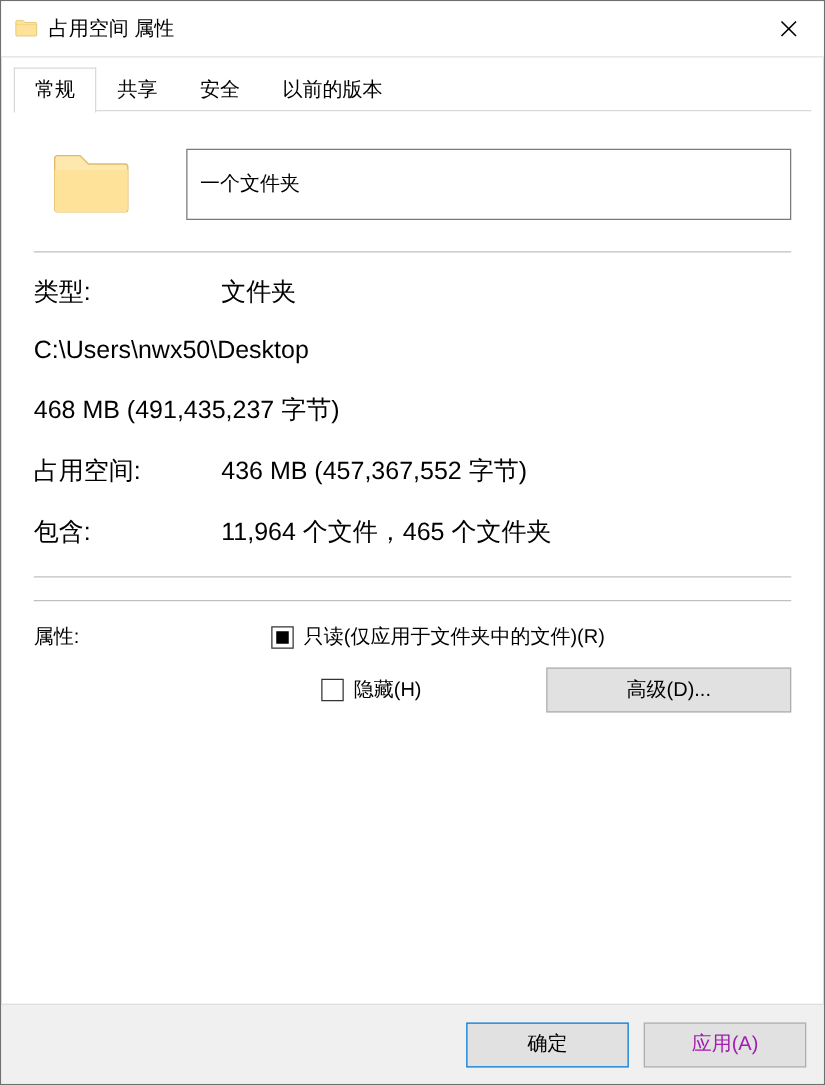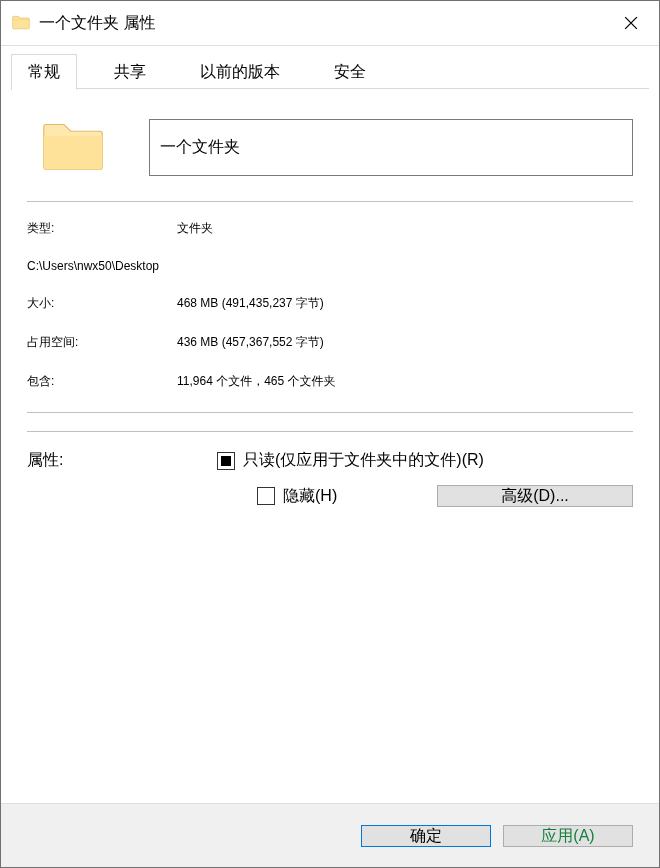--- a/index.html
+++ b/index.html
@@ -40,21 +40,20 @@
     display: flex; align-items: center; justify-content: center;
     cursor: default;
   }
   .titlebar .close svg { width: 14px; height: 14px; }
   
   .tabstrip {
     display: flex;
     align-items: flex-end;
     padding: 8px 10px 0 10px;
     position: relative;
-    gap: 20px;
   }
   .tabline {
     position: absolute;
     left: 10px; right: 10px; bottom: 0;
     border-bottom: 1px solid #d9d9d9;
   }
   .tab {
     padding: 7px 16px 6px 16px;
     font-size: 16px;
     border: 1px solid transparent;
@@ -94,21 +93,21 @@
     outline: none;
   }
   .hr {
     border: none;
     border-top: 1px solid #c0c0c0;
     margin: 14px 0 18px 0;
   }
   .pair {
     display: flex;
     margin-bottom: 22px;
-    font-size: 12px;
+    font-size: 20px;
     justify-content: flex-end;
   }
   .pair .lbl { width: 150px; }
   .pair .val { flex: 1; }
   .attr-block {
     display: flex;
     font-size: 16px;
     gap: 40px;
   }
   .attr-block .lbl { width: 150px; }
@@ -135,69 +134,69 @@
   .adv-row {
     display: flex;
     align-items: center;
     justify-content: space-between;
     margin-top: -2px;
     padding-left: 40px;
   }
   .adv-row .chk-row { margin-bottom: 0; }
   .btn {
     min-width: 130px;
-    height: 22px;
+    height: 36px;
     border: 1px solid #adadad;
     background: #e1e1e1;
     font-size: 16px;
     font-family: inherit;
     padding: 0 20px;
     cursor: default;
   }
   .btn.advanced { min-width: 196px; }
-  .btn:disabled { color: #15803d; }
+  .btn:disabled { color: #a21caf; }
   
   .footer {
     height: 64px;
     border-top: 1px solid #dfdfdf;
     background: #f0f0f0;
     display: flex;
     align-items: center;
     justify-content: flex-end;
     gap: 12px;
-    padding-right: 26px;
+    padding-right: 14px;
   }
   .btn.primary { border: 1px solid #0078d7; }
 </style>
 </head>
 <body>
 
 <div class="window">
 
   <div class="titlebar">
     <span class="folder-icon-sm">
       <svg viewBox="0 0 24 24">
           <path d="M2 5c0-.6.4-1 1-1h6l2 2h10c.6 0 1 .4 1 1v11c0 .6-.4 1-1 1H3c-.6 0-1-.4-1-1V5z" fill="#ffe29a" stroke="#d9b34a" stroke-width="0.6"></path>
           <path d="M2 8h20" stroke="#e8c977" stroke-width="0.5"></path>
         </svg>
     </span>
-    <span class="title">一个文件夹 属性</span>
+    <span class="title">占用空间 属性</span>
     <div class="close">
       <svg viewBox="0 0 12 12">
           <path d="M1 1l10 10M11 1L1 11" stroke="#000" stroke-width="1.1" fill="none"></path>
         </svg>
     </div>
   </div>
 
   <div class="tabstrip">
     <div class="tabline"></div>
     <div class="tab active">常规</div>
     <div class="tab">共享</div>
+    <div class="tab">安全</div>
     <div class="tab">以前的版本</div>
-    <div class="tab">安全</div>
   </div>
 
   <div class="content">
 
     <div class="row-top">
       <span class="folder-icon-lg">
         <svg viewBox="0 0 64 64">
           <path d="M6 14c0-1.1.9-2 2-2h16l6 6h26c1.1 0 2 .9 2 2v30c0 1.1-.9 2-2 2H8c-1.1 0-2-.9-2-2V14z" fill="#ffe8ad" stroke="#e0bc6a" stroke-width="1"></path>
           <path d="M6 22h52v28c0 1.1-.9 2-2 2H8c-1.1 0-2-.9-2-2V22z" fill="#ffe29a"></path>
         </svg>
@@ -208,21 +207,20 @@
     <hr class="hr">
 
     <div class="pair">
       <div class="lbl">类型:</div>
       <div class="val">文件夹</div>
     </div>
     <div class="pair">
       <div class="val">C:\Users\nwx50\Desktop</div>
     </div>
     <div class="pair">
-      <div class="lbl">大小:</div>
       <div class="val">468 MB (491,435,237 字节)</div>
     </div>
     <div class="pair">
       <div class="lbl">占用空间:</div>
       <div class="val">436 MB (457,367,552 字节)</div>
     </div>
     <div class="pair">
       <div class="lbl">包含:</div>
       <div class="val">11,964 个文件，465 个文件夹</div>
     </div>

